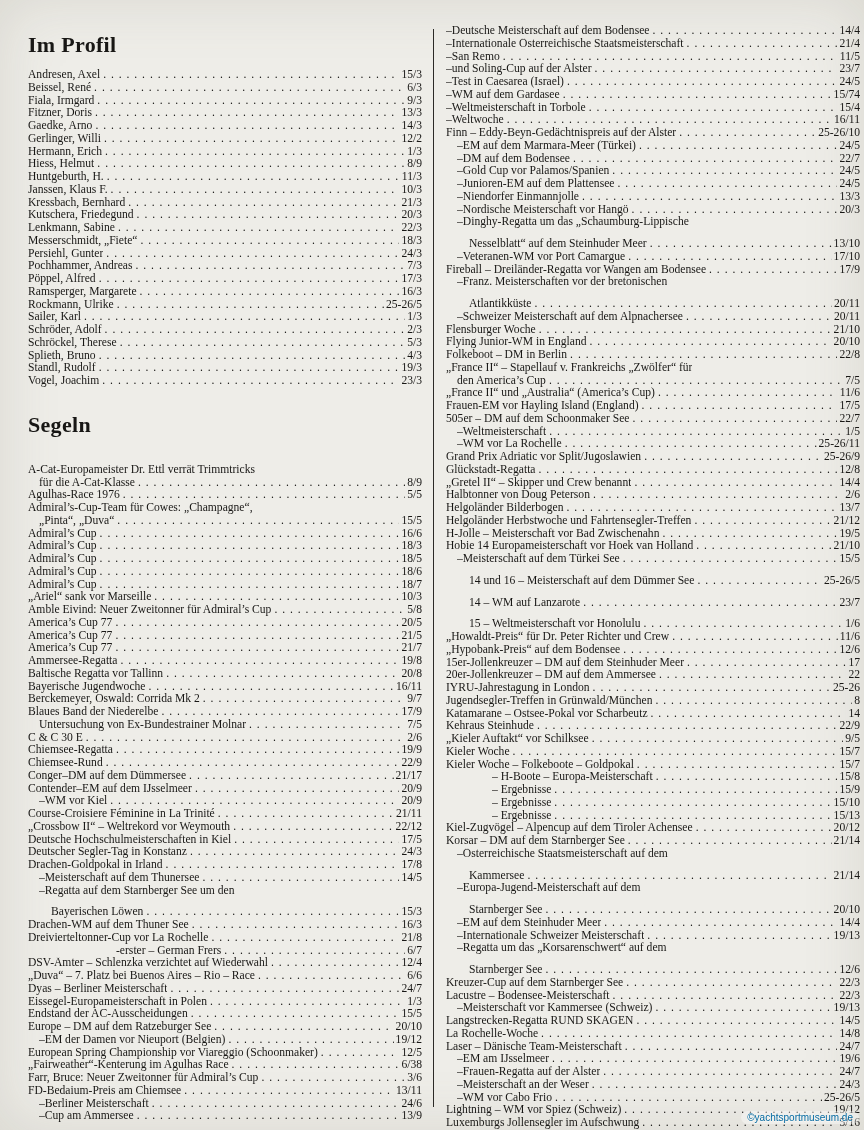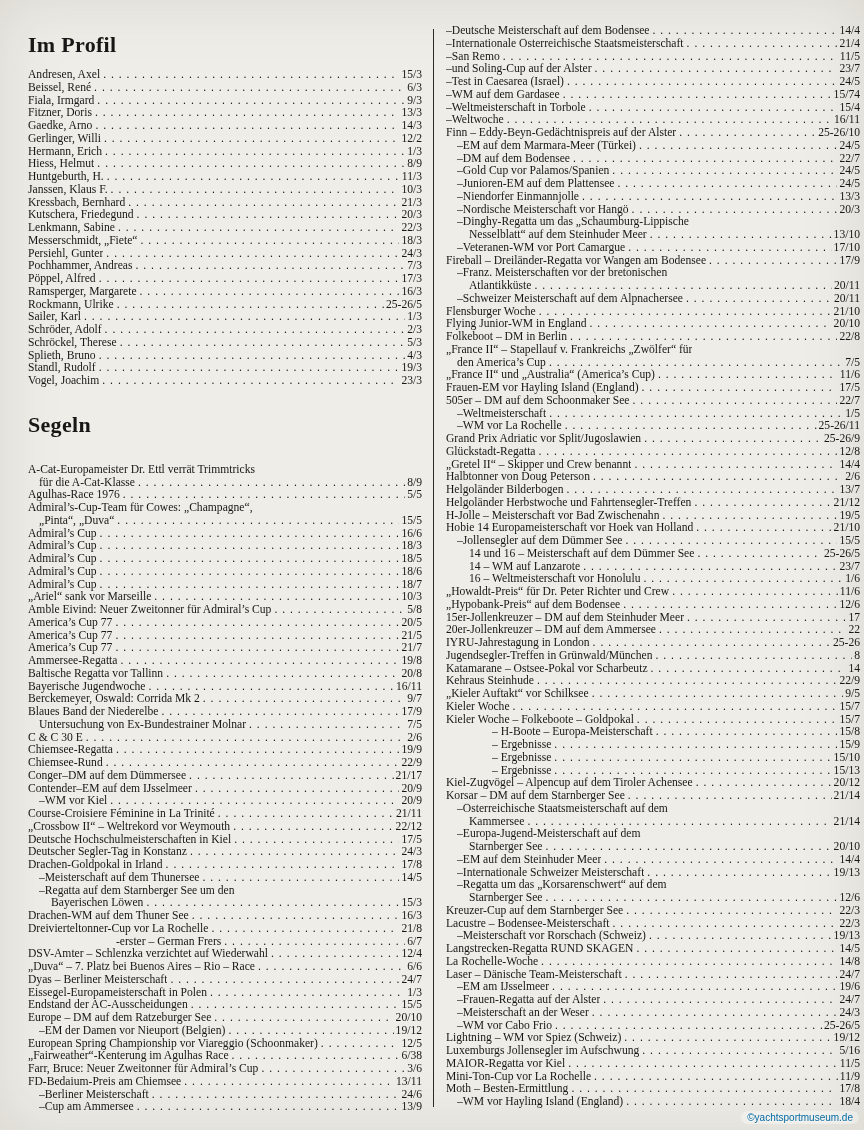--- a/index.html
+++ b/index.html
@@ -21,21 +21,21 @@
   #title-segeln { margin:24px 0 26px; }
   .entry {
     display:flex; align-items:baseline;
     font-size:11.6px; line-height:12.75px;
     white-space:nowrap;
   }
   .entry .t { flex:0 1 auto; min-width:0; overflow:hidden; }
   .entry .dots { flex:1 1 0; min-width:0; overflow:hidden; letter-spacing:1px; margin:0 2px 0 3px; }
   .entry .pg { flex:none; }
   .ind-1 { padding-left:11px; }
-  .ind-2 { padding-left:23px; }
+  .ind-2 { padding-left:23px;margin-top:9px; }
   .ind-3 { padding-left:46px; }
   .ind-4 { padding-left:88px;text-align:right; }
   .watermark {
     position:absolute; right:5px; bottom:6px;
     font-family:"Liberation Sans", sans-serif;
     font-size:10px; color:#0369a1;
     background:rgba(255,255,255,.38);
     border-radius:9px; padding:1px 6px;
     text-shadow:0 1px 0 rgba(255,255,255,.6);
   }
@@ -620,36 +620,36 @@
           <span class="t">H-Jolle – Meisterschaft vor Bad Zwischenahn</span>
           <span class="dots"> . . . . . . . . . . . . . . . . . . . . . . . . . . . . . . . . . . . . . . . . . . . . . . . . . . . . . . . . . . . . . . . . . . . . . . . . . . . . . . . . . . . . . . . . . .</span>
           <span class="pg">19/5</span>
         </div>
         <div class="entry">
           <span class="t">Hobie 14 Europameisterschaft vor Hoek van Holland</span>
           <span class="dots"> . . . . . . . . . . . . . . . . . . . . . . . . . . . . . . . . . . . . . . . . . . . . . . . . . . . . . . . . . . . . . . . . . . . . . . . . . . . . . . . . . . . . . . . . . .</span>
           <span class="pg">21/10</span>
         </div>
         <div class="entry ind-1">
-          <span class="t">–Jollensegler auf dem Dümmer See</span>
+          <span class="t">–Meisterschaft auf dem Türkei See</span>
           <span class="dots"> . . . . . . . . . . . . . . . . . . . . . . . . . . . . . . . . . . . . . . . . . . . . . . . . . . . . . . . . . . . . . . . . . . . . . . . . . . . . . . . . . . . . . . . . . .</span>
           <span class="pg">15/5</span>
         </div>
         <div class="entry ind-2">
           <span class="t">14 und 16 – Meisterschaft auf dem Dümmer See</span>
           <span class="dots"> . . . . . . . . . . . . . . . . . . . . . . . . . . . . . . . . . . . . . . . . . . . . . . . . . . . . . . . . . . . . . . . . . . . . . . . . . . . . . . . . . . . . . . . . . .</span>
           <span class="pg">25-26/5</span>
         </div>
         <div class="entry ind-2">
           <span class="t">14 – WM auf Lanzarote</span>
           <span class="dots"> . . . . . . . . . . . . . . . . . . . . . . . . . . . . . . . . . . . . . . . . . . . . . . . . . . . . . . . . . . . . . . . . . . . . . . . . . . . . . . . . . . . . . . . . . .</span>
           <span class="pg">23/7</span>
         </div>
         <div class="entry ind-2">
-          <span class="t">16 – Weltmeisterschaft vor Honolulu</span>
+          <span class="t">15 – Weltmeisterschaft vor Honolulu</span>
           <span class="dots"> . . . . . . . . . . . . . . . . . . . . . . . . . . . . . . . . . . . . . . . . . . . . . . . . . . . . . . . . . . . . . . . . . . . . . . . . . . . . . . . . . . . . . . . . . .</span>
           <span class="pg">1/6</span>
         </div>
         <div class="entry">
           <span class="t">„Howaldt-Preis“ für Dr. Peter Richter und Crew</span>
           <span class="dots"> . . . . . . . . . . . . . . . . . . . . . . . . . . . . . . . . . . . . . . . . . . . . . . . . . . . . . . . . . . . . . . . . . . . . . . . . . . . . . . . . . . . . . . . . . .</span>
           <span class="pg">11/6</span>
         </div>
         <div class="entry">
           <span class="t">„Hypobank-Preis“ auf dem Bodensee</span>
@@ -769,21 +769,21 @@
           <span class="t">Kreuzer-Cup auf dem Starnberger See</span>
           <span class="dots"> . . . . . . . . . . . . . . . . . . . . . . . . . . . . . . . . . . . . . . . . . . . . . . . . . . . . . . . . . . . . . . . . . . . . . . . . . . . . . . . . . . . . . . . . . .</span>
           <span class="pg">22/3</span>
         </div>
         <div class="entry">
           <span class="t">Lacustre – Bodensee-Meisterschaft</span>
           <span class="dots"> . . . . . . . . . . . . . . . . . . . . . . . . . . . . . . . . . . . . . . . . . . . . . . . . . . . . . . . . . . . . . . . . . . . . . . . . . . . . . . . . . . . . . . . . . .</span>
           <span class="pg">22/3</span>
         </div>
         <div class="entry ind-1">
-          <span class="t">–Meisterschaft vor Rorschach (Schweiz)</span>
+          <span class="t">–Meisterschaft vor Kammersee (Schweiz)</span>
           <span class="dots"> . . . . . . . . . . . . . . . . . . . . . . . . . . . . . . . . . . . . . . . . . . . . . . . . . . . . . . . . . . . . . . . . . . . . . . . . . . . . . . . . . . . . . . . . . .</span>
           <span class="pg">19/13</span>
         </div>
         <div class="entry">
           <span class="t">Langstrecken-Regatta RUND SKAGEN</span>
           <span class="dots"> . . . . . . . . . . . . . . . . . . . . . . . . . . . . . . . . . . . . . . . . . . . . . . . . . . . . . . . . . . . . . . . . . . . . . . . . . . . . . . . . . . . . . . . . . .</span>
           <span class="pg">14/5</span>
         </div>
         <div class="entry">
           <span class="t">La Rochelle-Woche</span>

